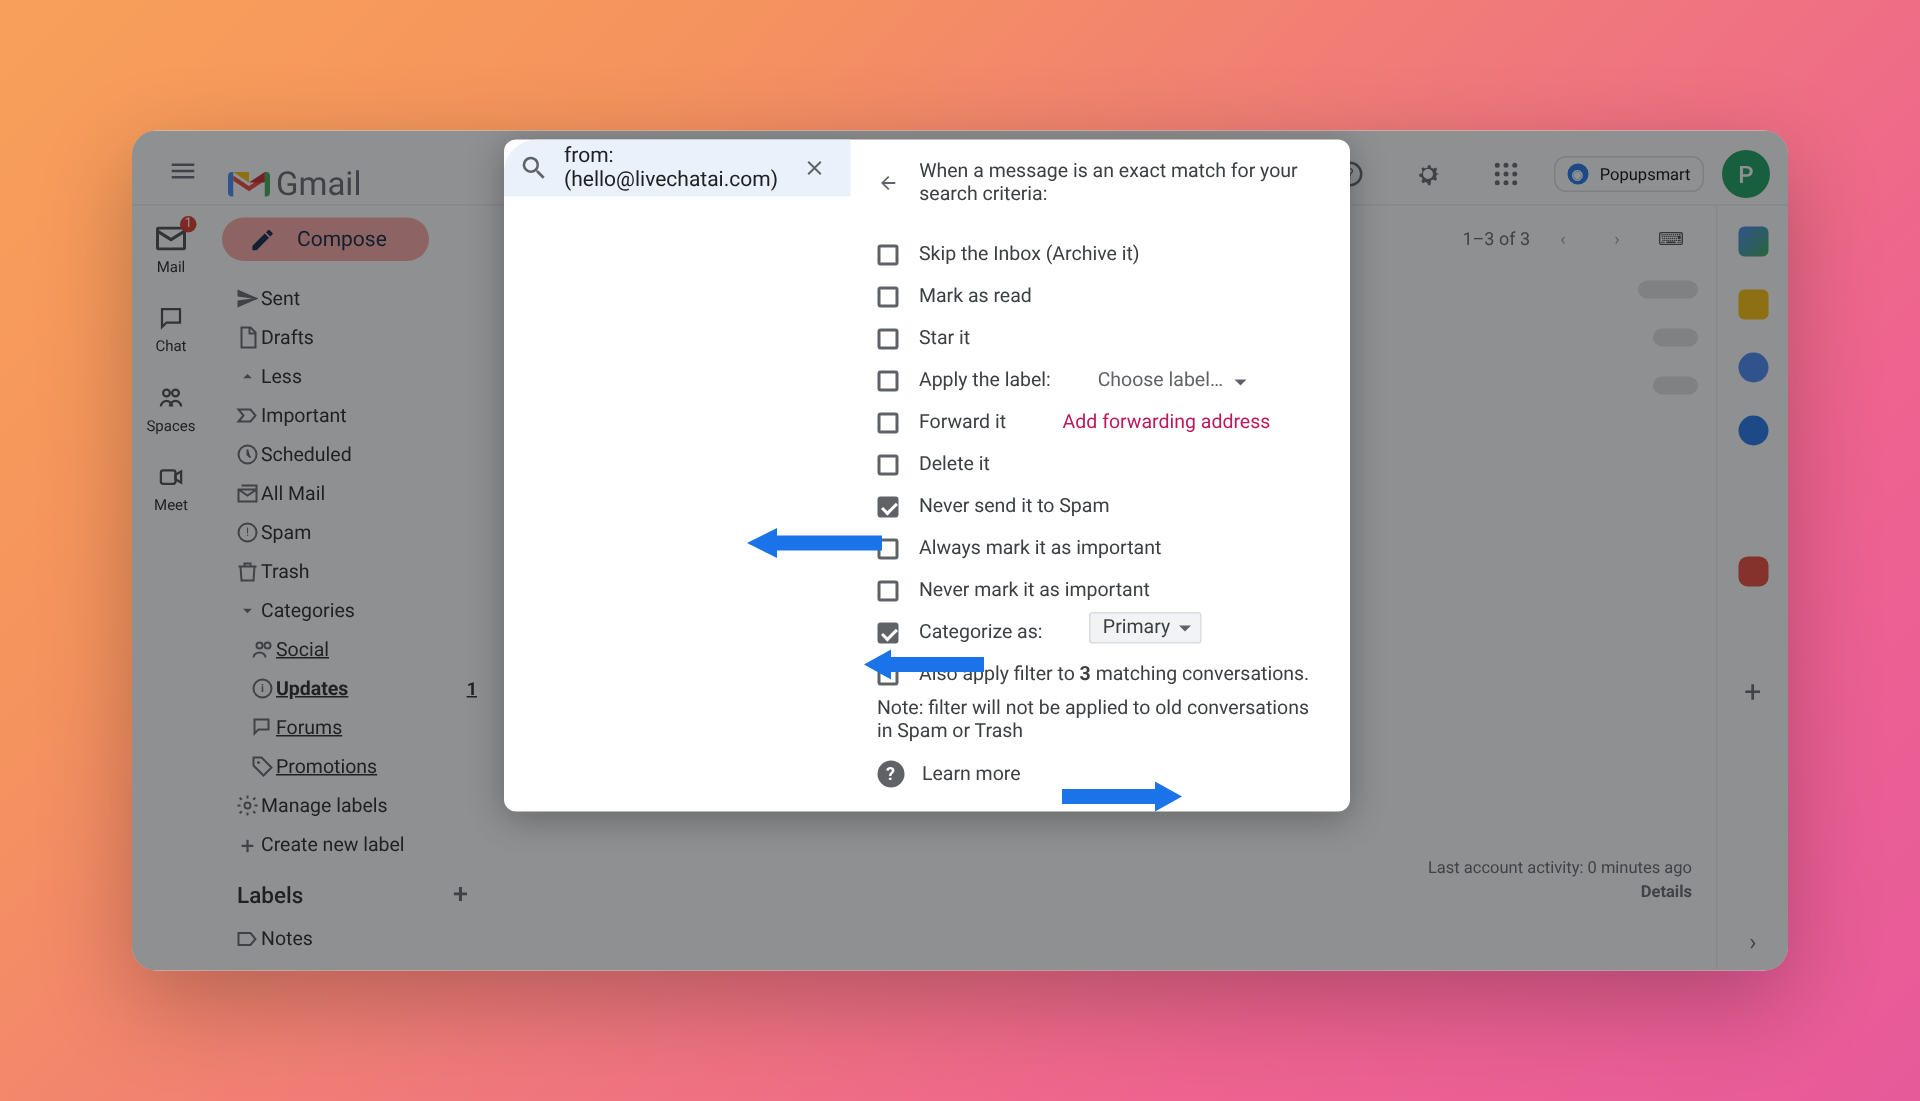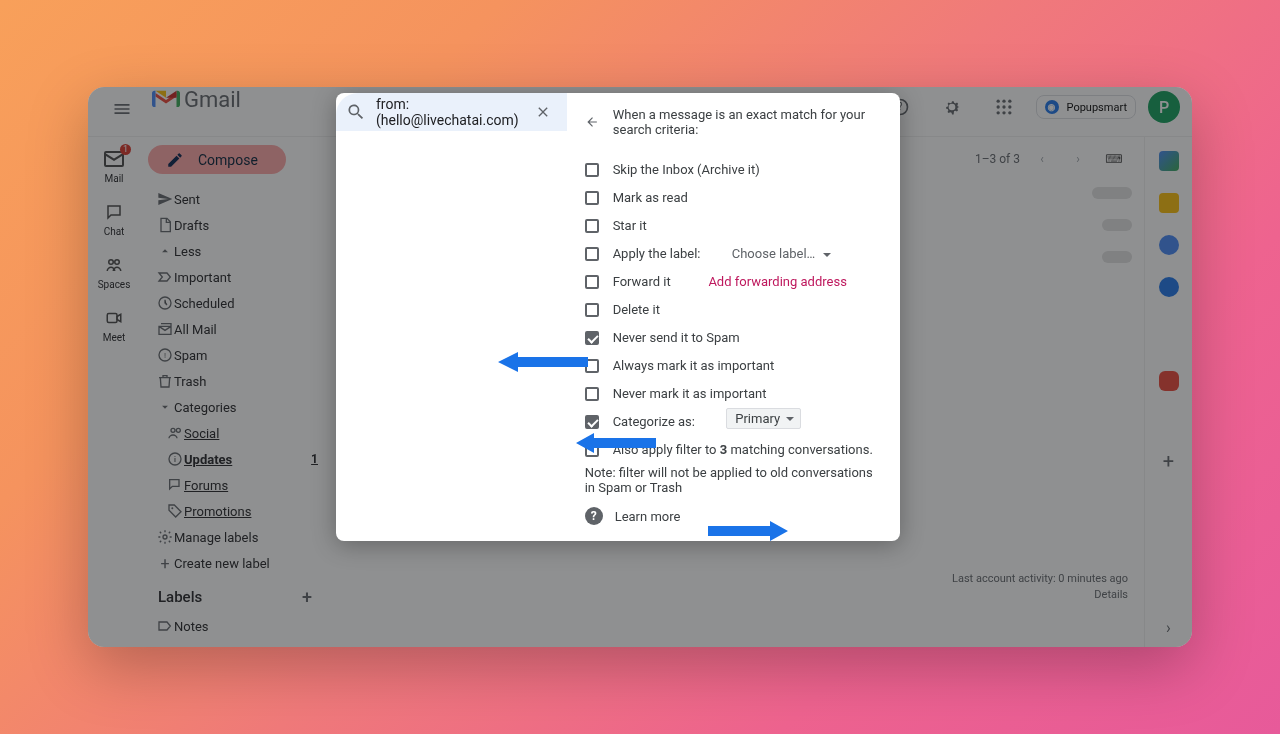--- a/index.html
+++ b/index.html
@@ -12,21 +12,21 @@
   .window {
     width: 1104px; height: 560px; background: #fff; border-radius: 16px;
     box-shadow: 0 20px 60px rgba(0,0,0,.25);
     position: relative; overflow: hidden;
     display: flex; flex-direction: column;
   }
   .dim-overlay {
     position: absolute; inset: 0; background: rgba(32,33,36,.5); z-index: 5;
   }
   .topbar {
-    height: 50px; display: flex; align-items: flex-start; padding: 0 12px; gap: 8px;
+    height: 50px; display: flex; align-items: flex-end; padding: 0 12px; gap: 8px;
     border-bottom: 1px solid #eee;
   }
   .menu-icon { width: 44px; height: 44px; display: flex; align-items: center; justify-content: center; color:#5f6368; border-radius:50%; cursor:pointer;}
   .logo-area { display:flex; align-items:center; gap:4px; margin-right: 40px;}
   .logo-txt { color:#5f6368; font-size:22px; }
   .gm-logo { width:28px; height:22px; }
   .search-area{ flex:1; }
   .status-area{ display:flex; align-items:center; gap:12px;}
   .status-pill{ display:flex; align-items:center; gap:6px; color:#3c4043; font-size:14px;}
   .status-dot{ width:8px; height:8px; background:#1e8e3e; border-radius:50%;}
@@ -372,21 +372,21 @@
         </div>
         <div class="mail-row">
           <div class="blur-pill dark" style="width:100px"></div>
             <div class="blur-pill" style="width:380px"></div>
             <div style="flex:1"></div>
             <div class="blur-pill" style="width:30px"></div>
         </div>
       </div>
       <div class="footer-txt">
         <div>Last account activity: 0 minutes ago</div>
-        <div style="cursor:pointer;">Details</div>
+        <div style="cursor:pointer;font-weight:bold;">Details</div>
       </div>
     </div>
 
     <div class="side-panel">
       <div class="sp-ico" style="background:linear-gradient(135deg,#4285f4,#34a853);"></div>
       <div class="sp-ico" style="background:#fbbc04;"></div>
       <div class="sp-ico" style="background:#4285f4;border-radius:50%;"></div>
       <div class="sp-ico" style="background:#1a73e8;border-radius:50%;"></div>
       <div style="height:30px"></div>
       <div class="sp-ico" style="background:#ea4335;border-radius:6px;"></div>

